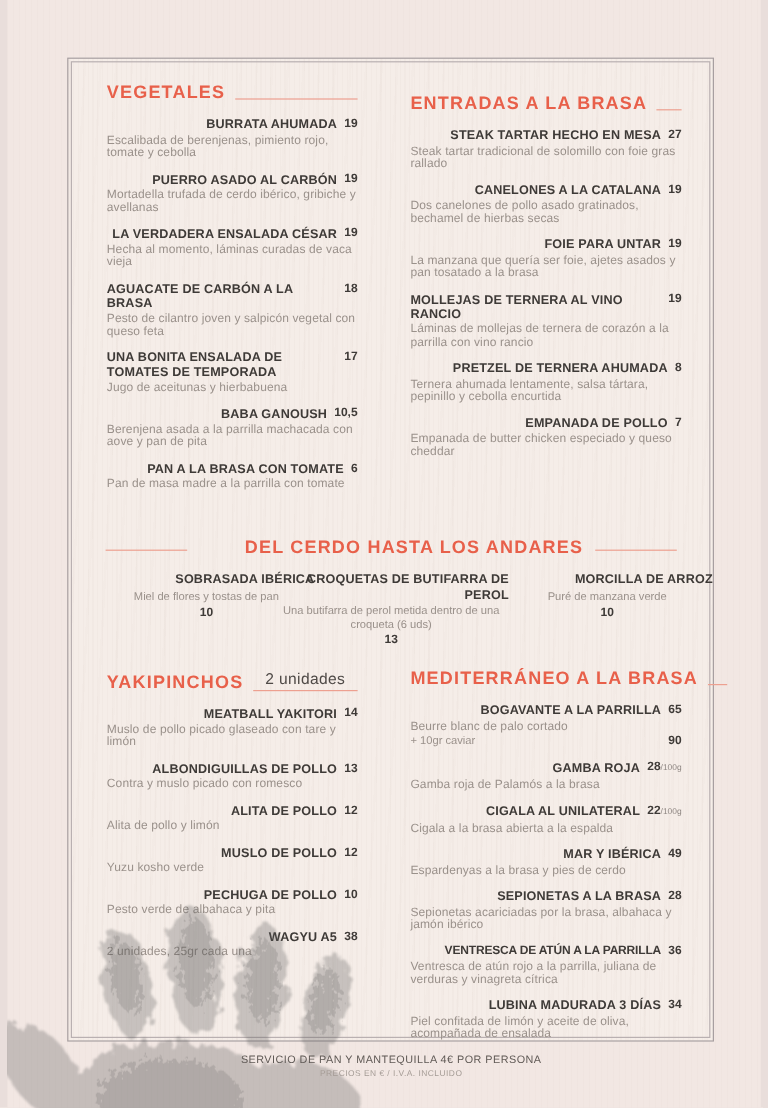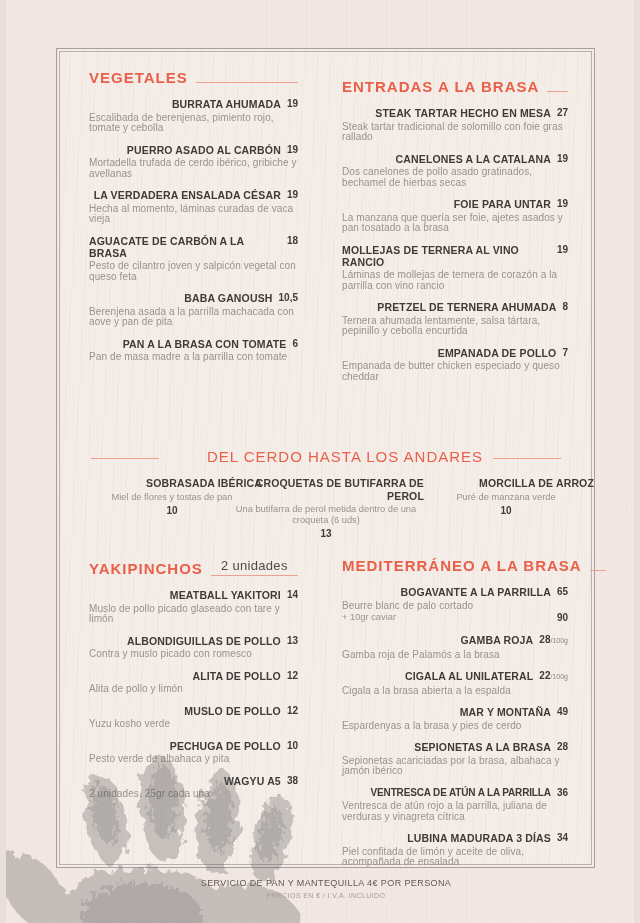--- a/index.html
+++ b/index.html
@@ -33,21 +33,21 @@
   .mi{margin-bottom:10px;}
   .mi-head{display:flex;justify-content:flex-end;align-items:flex-start;gap:6px;}
   .mi-name{font-weight:700;font-size:10.5px;line-height:12px;color:#3e3a37;letter-spacing:.15px;}
   .mi-name.fit{font-size:10px;letter-spacing:-.15px;white-space:nowrap;}
   .mi-price{font-weight:700;font-size:10px;color:#3e3a37;white-space:nowrap;line-height:12px;}
   .suf{font-size:7px;color:#8d8581;font-weight:400;}
   .mi-desc{font-size:10px;line-height:10.5px;color:#9a918b;margin-top:2.5px;letter-spacing:.1px;}
   .mi-extra{display:flex;justify-content:space-between;align-items:flex-start;font-size:9.3px;line-height:11px;color:#9a918b;margin-top:1px;}
 
   .mid-head{position:absolute;left:60px;top:449px;width:520px;display:flex;justify-content:center;align-items:center;gap:10px;}
-  .mid-title{color:#e8604a;font-size:15px;font-weight:400;letter-spacing:1px;line-height:1;white-space:nowrap;margin-left:38px;}
+  .mid-title{color:#e8604a;font-size:15px;font-weight:700;letter-spacing:1px;line-height:1;white-space:nowrap;margin-left:38px;}
   .mid-rule{width:68px;border-bottom:1.5px solid #eda090;transform:translateY(2px);}
   .cerdo-col{position:absolute;top:477px;text-align:center;}
   .cerdo-c1{left:76px;width:180px;}
   .cerdo-c2{left:222px;width:196px;}
   .cerdo-c3{left:412px;width:176px;}
   .ci-name{font-weight:700;font-size:10.5px;line-height:12.5px;color:#3e3a37;letter-spacing:.15px;text-align:right;}
   .ci-desc{font-size:9.3px;line-height:11px;color:#9a918b;margin-top:2px;}
   .ci-price{font-weight:700;font-size:10px;color:#3e3a37;margin-top:2px;}
 
   .footer{position:absolute;left:0;top:878px;width:640px;text-align:center;}
@@ -90,20 +90,27 @@
     </div>
     <div class="mi">
       <div class="mi-head">
         <span class="mi-name">AGUACATE DE CARBÓN A LA BRASA</span>
         <span class="mi-price">18</span>
       </div>
       <div class="mi-desc">Pesto de cilantro joven y salpicón vegetal con queso feta</div>
     </div>
     <div class="mi">
       <div class="mi-head">
+        <span class="mi-name">UNA BONITA ENSALADA DE TOMATES DE TEMPORADA</span>
+        <span class="mi-price">17</span>
+      </div>
+      <div class="mi-desc">Jugo de aceitunas y hierbabuena</div>
+    </div>
+    <div class="mi">
+      <div class="mi-head">
         <span class="mi-name">BABA GANOUSH</span>
         <span class="mi-price">10,5</span>
       </div>
       <div class="mi-desc">Berenjena asada a la parrilla machacada con aove y pan de pita</div>
     </div>
     <div class="mi">
       <div class="mi-head">
         <span class="mi-name">PAN A LA BRASA CON TOMATE</span>
         <span class="mi-price">6</span>
       </div>
@@ -258,21 +265,21 @@
     </div>
     <div class="mi">
       <div class="mi-head">
         <span class="mi-name">CIGALA AL UNILATERAL</span>
         <span class="mi-price"><span>22</span><span class="suf">/100g</span></span>
       </div>
       <div class="mi-desc">Cigala a la brasa abierta a la espalda</div>
     </div>
     <div class="mi">
       <div class="mi-head">
-        <span class="mi-name">MAR Y MONTAÑA</span>
+        <span class="mi-name">MAR Y IBÉRICA</span>
         <span class="mi-price">49</span>
       </div>
       <div class="mi-desc">Espardenyas a la brasa y pies de cerdo</div>
     </div>
     <div class="mi">
       <div class="mi-head">
         <span class="mi-name">SEPIONETAS A LA BRASA</span>
         <span class="mi-price">28</span>
       </div>
       <div class="mi-desc">Sepionetas acariciadas por la brasa, albahaca y jamón ibérico</div>

